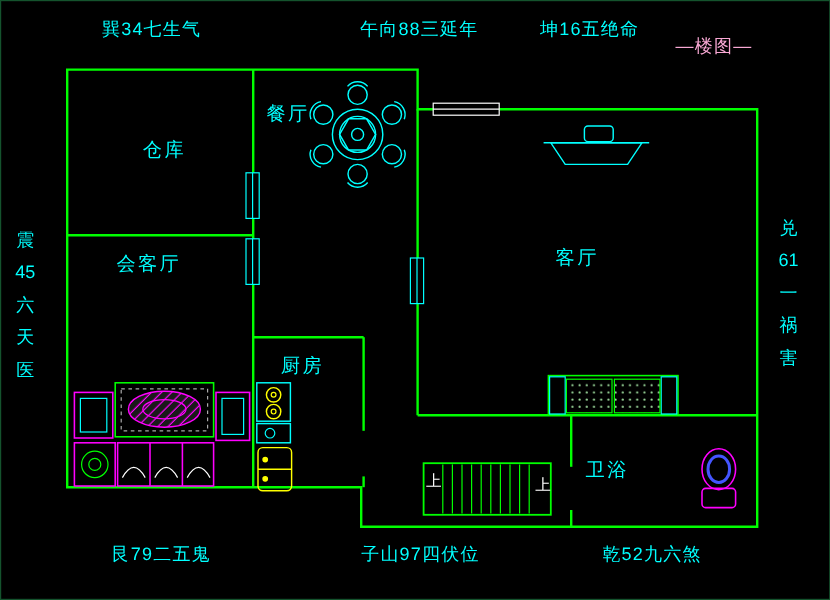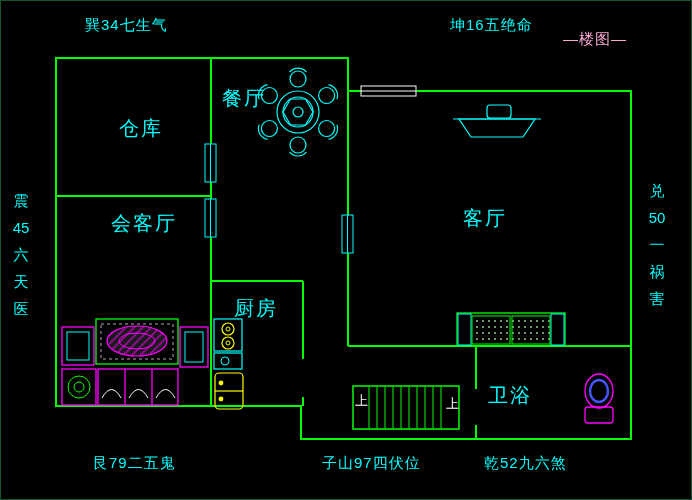--- a/index.html
+++ b/index.html
@@ -7,21 +7,21 @@
     position:relative;
     width:690px;height:498px;
     background:#000;
     border:1px solid #14532d;
     overflow:hidden;
     font-family:Liberation Sans, sans-serif;
   }
   .canvas svg{position:absolute;left:0;top:0;}
   .lbl{position:absolute;color:#00ffff;line-height:1;white-space:nowrap;letter-spacing:1px;}
   .t15{font-size:15px;}
-  .t16{font-size:20px;letter-spacing:2px;}
+  .t16{font-size:16px;letter-spacing:2px;}
   .magenta{color:#f9a8d4;}
   .up{color:#ffffff;font-size:13px;letter-spacing:0;}
   .vstack{position:absolute;display:flex;flex-direction:column;gap:12px;width:28px;
           align-items:center;text-align:center;color:#00ffff;font-size:15px;line-height:1;}
 </style>
 </head>
 <body>
 
 <div class="canvas">
 
@@ -170,46 +170,47 @@
     </g>
 
     <g fill="none">
       <ellipse cx="598" cy="390" rx="14" ry="17" stroke="#ff00ff" stroke-width="1.3"></ellipse>
       <ellipse cx="598" cy="390" rx="9" ry="11" stroke="#4455ff" stroke-width="2.5"></ellipse>
       <rect x="584" y="406" width="28" height="16" rx="3" stroke="#ff00ff" stroke-width="1.3"></rect>
     </g>
   </svg>
 
   <div class="lbl t15" style="left:84px;top:16px">巽34七生气</div>
+  <div class="lbl t15" style="left:299px;top:16px">午向88三延年</div>
   <div class="lbl t15" style="left:449px;top:16px">坤16五绝命</div>
   <div class="lbl t15 magenta" style="left:562px;top:30px">—楼图—</div>
 
   <div class="lbl t15" style="left:92px;top:454px">艮79二五鬼</div>
-  <div class="lbl t15" style="left:321px;top:454px">子山97四伏位</div>
-  <div class="lbl t15" style="left:483px;top:454px">乾52九六煞</div>
+  <div class="lbl t15" style="left:300px;top:454px">子山97四伏位</div>
+  <div class="lbl t15" style="left:501px;top:454px">乾52九六煞</div>
 
   <div class="vstack" style="left:6px;top:192px">
     <span>震</span>
     <span>45</span>
     <span>六</span>
     <span>天</span>
     <span>医</span>
   </div>
 
   <div class="vstack" style="left:642px;top:182px">
     <span>兑</span>
-    <span>50</span>
+    <span>61</span>
     <span>一</span>
     <span>祸</span>
     <span>害</span>
   </div>
 
   <div class="lbl t16" style="left:118px;top:117px">仓库</div>
   <div class="lbl t16" style="left:221px;top:87px">餐厅</div>
-  <div class="lbl t16" style="left:110px;top:212px">会客厅</div>
+  <div class="lbl t16" style="left:96px;top:212px">会客厅</div>
   <div class="lbl t16" style="left:462px;top:207px">客厅</div>
   <div class="lbl t16" style="left:233px;top:297px">厨房</div>
   <div class="lbl t16" style="left:487px;top:384px">卫浴</div>
 
   <div class="lbl up" style="left:354px;top:393px">上</div>
   <div class="lbl up" style="left:445px;top:396px">上</div>
 
 </div>
 
 </body></html>

